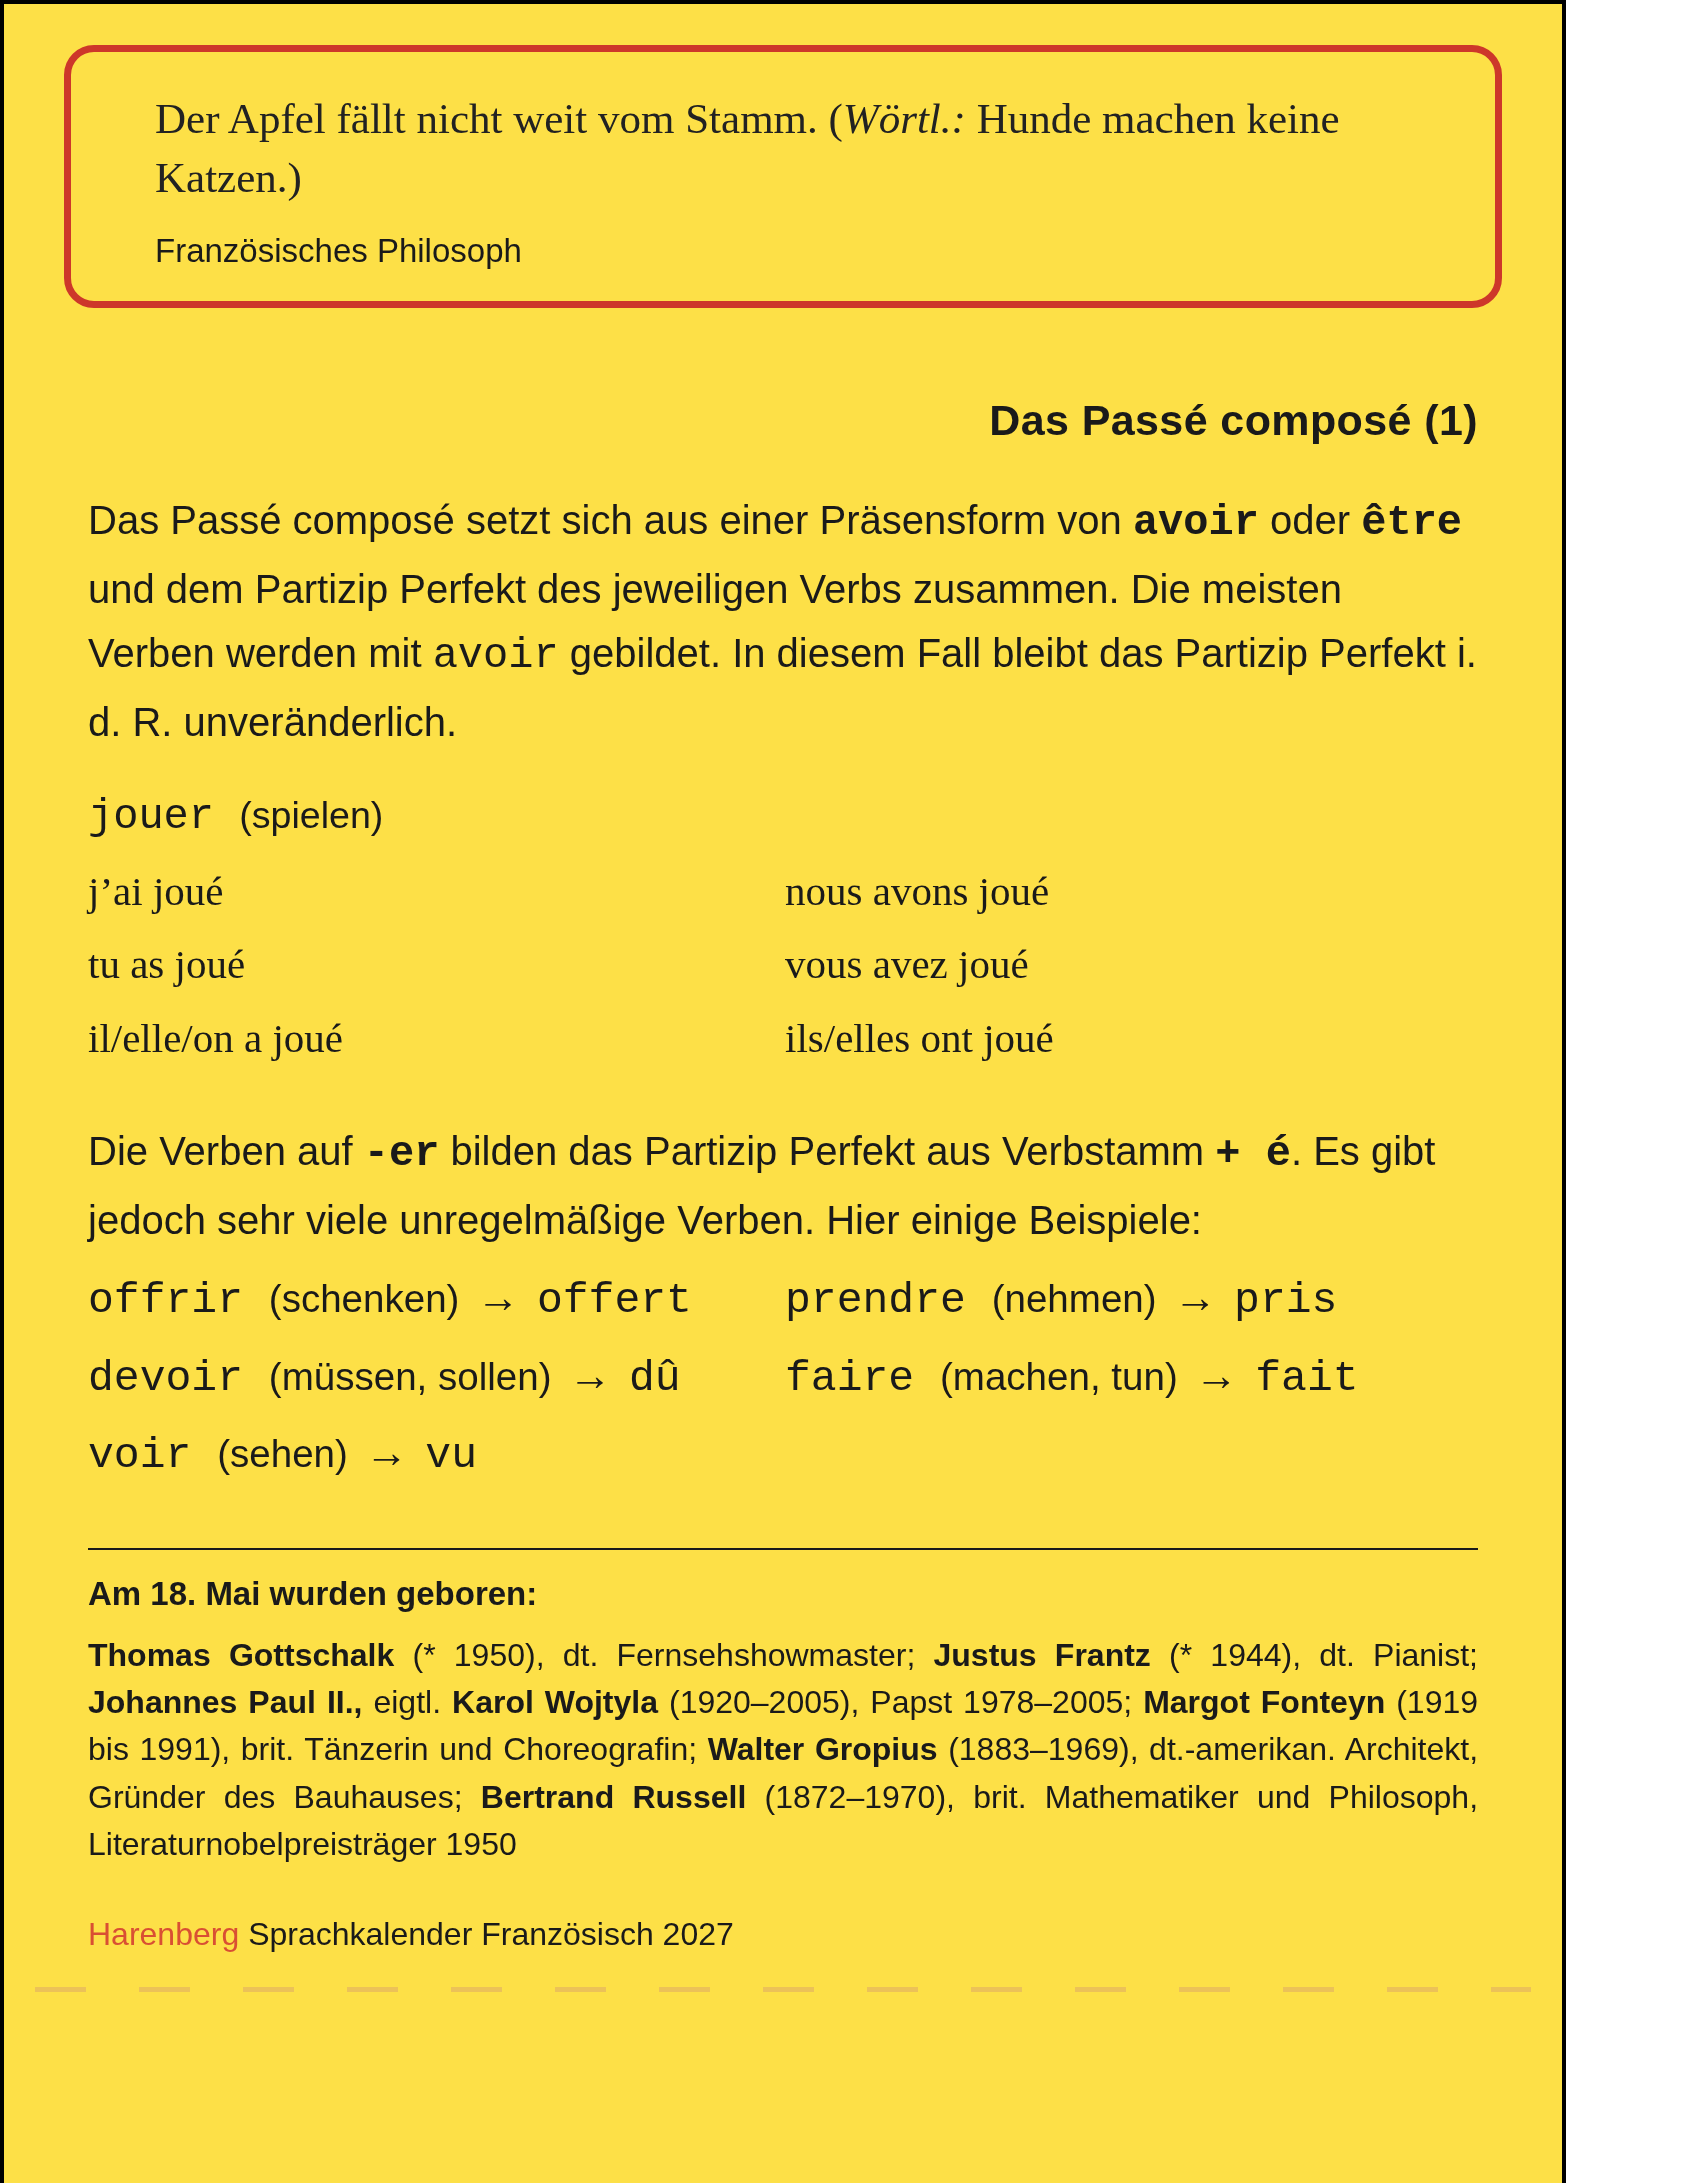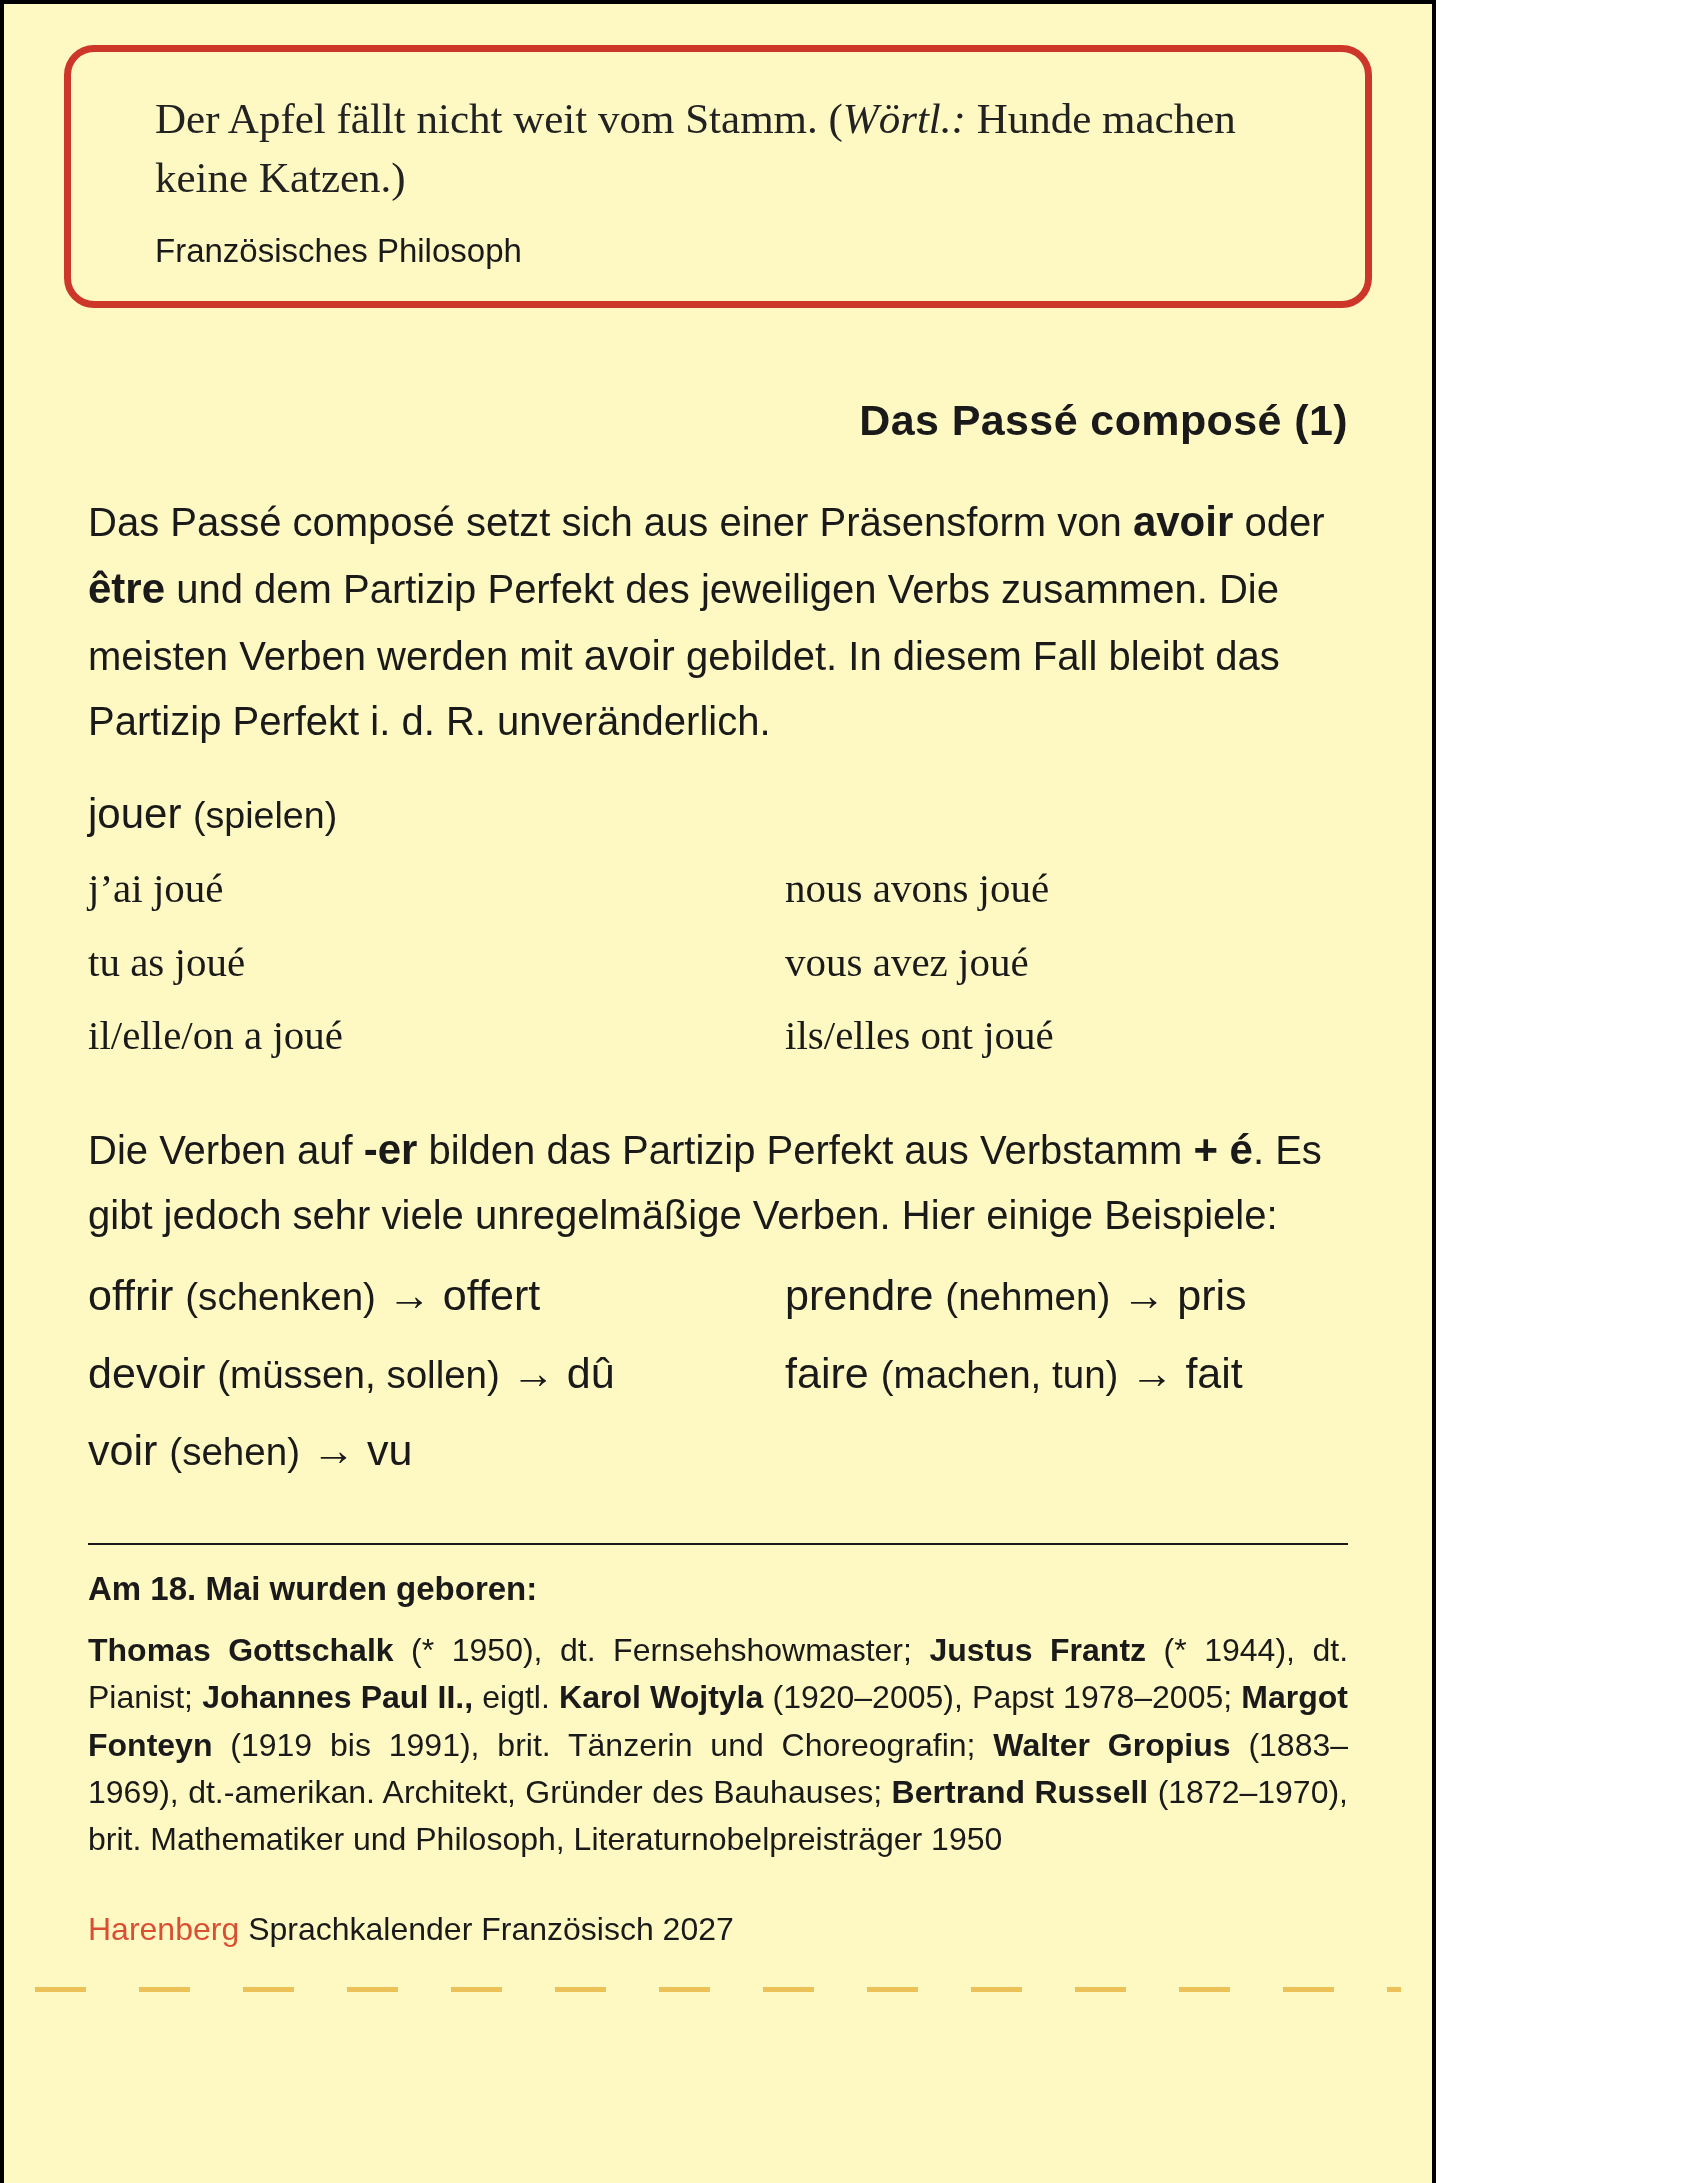--- a/index.html
+++ b/index.html
@@ -1,21 +1,21 @@
 <!DOCTYPE html>
 <html style="font-size:11.4px"><head>
 <meta charset="utf-8">
 <style>
   * { box-sizing: border-box; }
   html, body { margin: 0; padding: 0; background: #ffffff; }
   .page {
     position: relative;
-    width: 1436px;
+    width: 1566px;
     height: 2183px;
-    background: #fef9c3;
+    background: #fde047;
     border: 4.3px solid #000000;
     border-bottom: none;
     font-family: "Liberation Sans", sans-serif;
     color: #1a1a1a;
     overflow: hidden;
   }
   .quote-box {
     margin: 41px 60px 0;
     border: 7.8px solid #cd372a;
     border-radius: 30px;
@@ -49,21 +49,21 @@
   .grid {
     display: grid;
     grid-template-columns: 697px 1fr;
     margin: 10px 84px 0;
     font-size: 41px;
   }
   .cell {
     font-family: "Liberation Serif", serif;
     line-height: 1.8;
   }
-  .f-serif { font-family: Liberation Sans, sans-serif; font-size: 1.05em; }
+  .f-serif { font-family: Liberation Mono, monospace; font-size: 1.05em; }
   .f-sans  { font-family: "Liberation Sans", sans-serif; font-size: 0.94em; }
   .b { font-weight: 700; }
   .i { font-style: italic; }
   .rule {
     margin: 53px 84px 0;
     border: none;
     border-top: 2.8px solid #1a1a1a;
   }
   .bday-heading {
     margin: 25.6px 84px 0;

